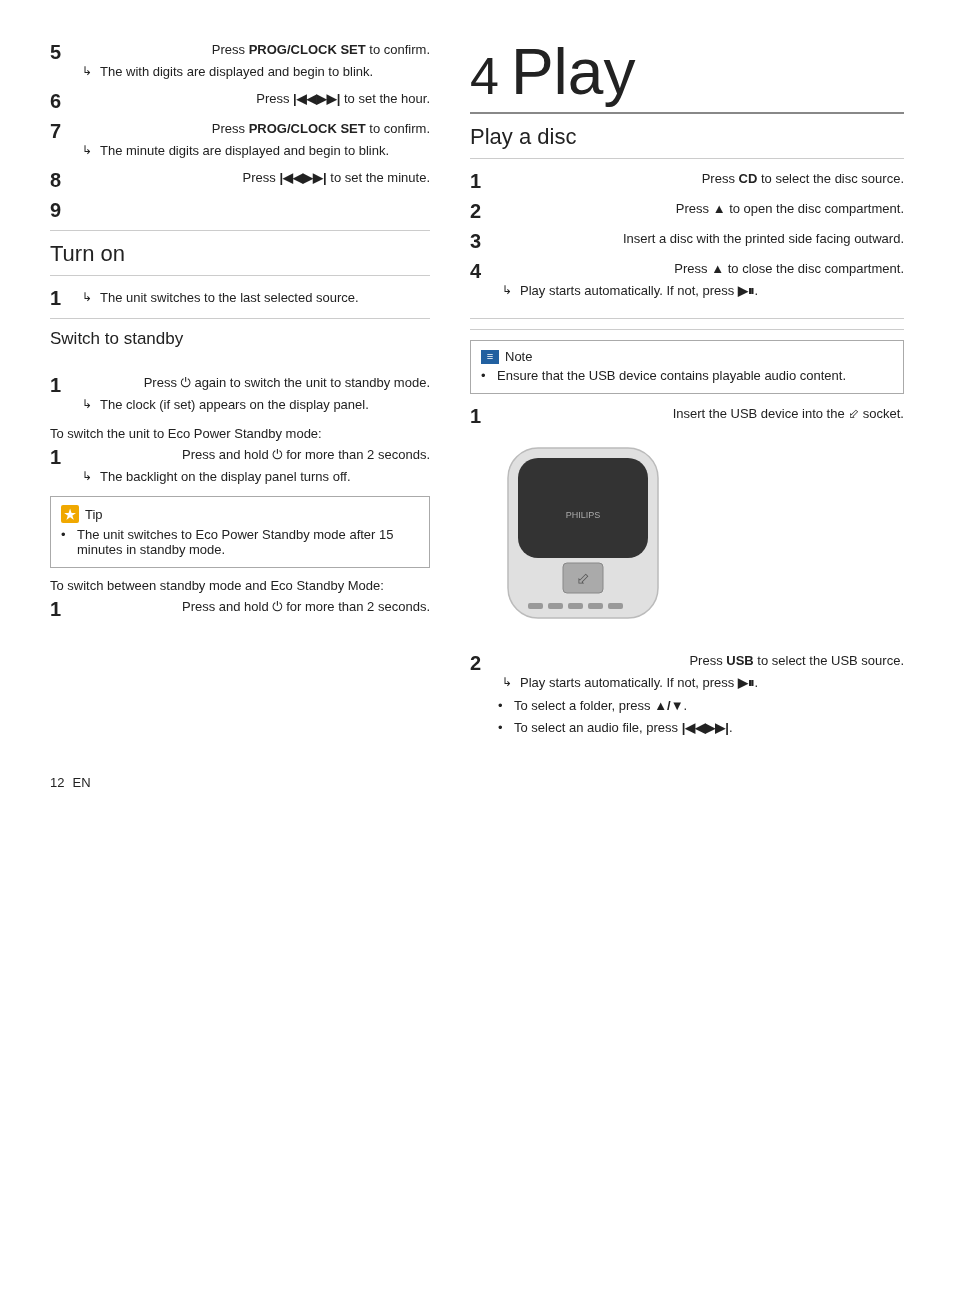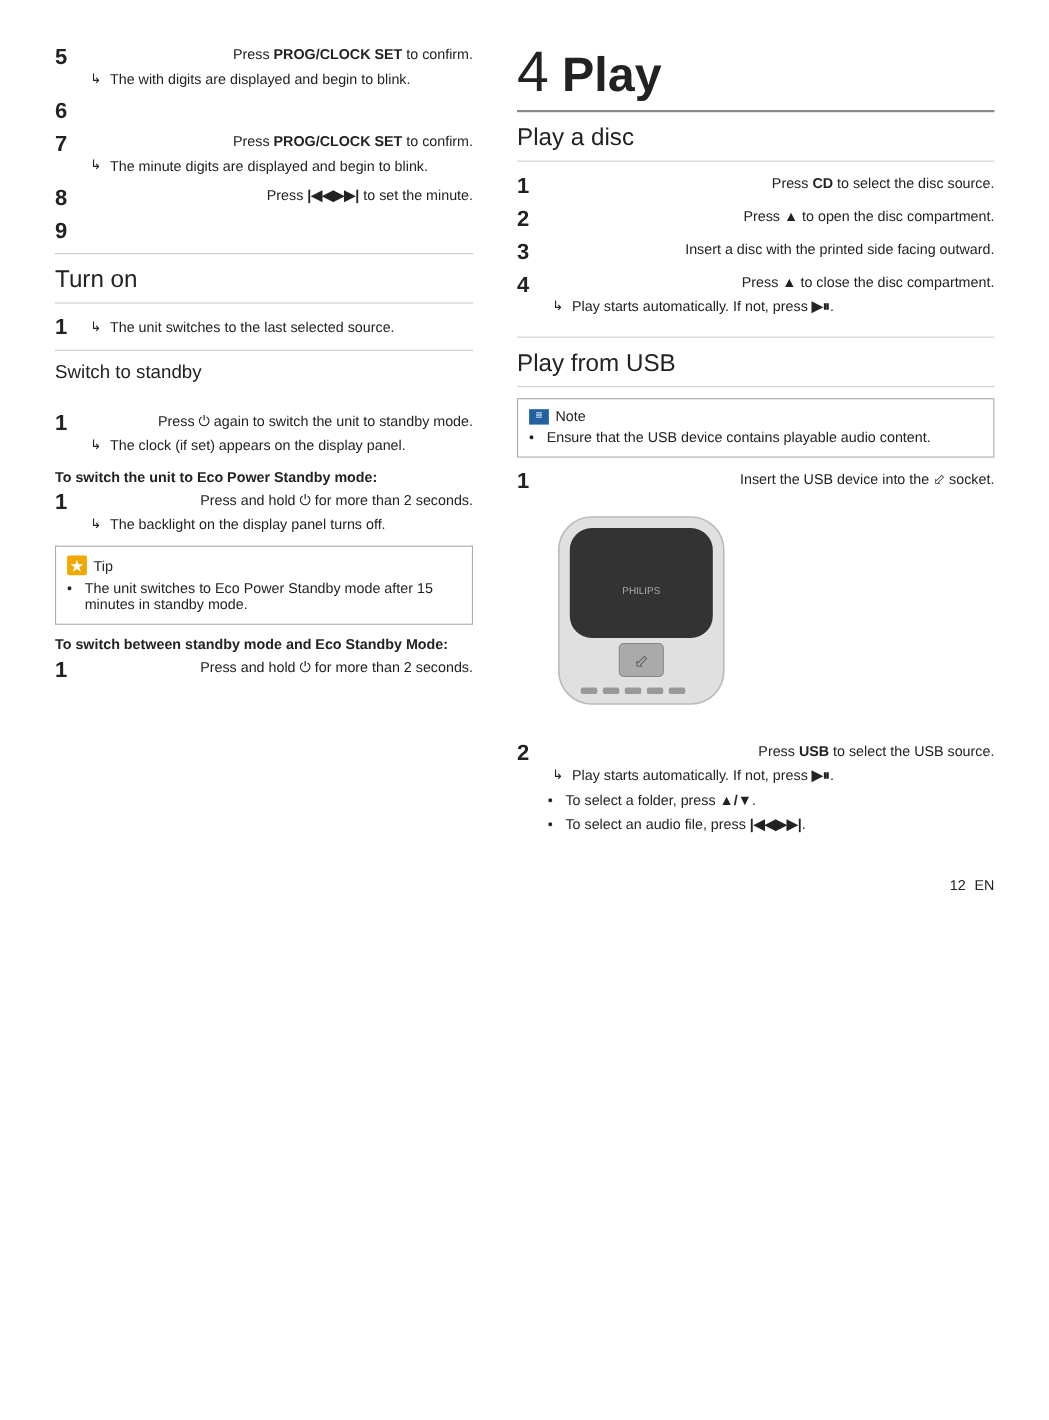--- a/index.html
+++ b/index.html
@@ -146,42 +146,41 @@
       font-weight: bold;
       font-size: 13px;
       width: 18px;
       height: 18px;
       margin-right: 6px;
       border-radius: 2px;
     }
 
     .subheading-bold {
       font-size: 13px;
-      font-weight: bold;
+      font-weight: normal;
       margin: 10px 0 4px 0;
     }
 
     .bullet-item {
       display: flex;
       align-items: flex-start;
       margin-bottom: 2px;
     }
 
     .bullet {
       margin-right: 6px;
       min-width: 10px;
     }
 
     .page-footer {
       margin-top: 30px;
       font-size: 13px;
       display: flex;
       align-items: center;
       gap: 8px;
-      justify-content: flex-end;
     }
   </style>
 </head>
 <body>
 
 <div class="page-layout">
 
   <div class="left-col">
 
     <div>
@@ -192,20 +191,23 @@
           <p>Press <span class="bold">PROG/CLOCK SET</span> to confirm.</p>
           <div class="arrow-item">
             <span class="arrow">↳</span>
             <span>The with digits are displayed and begin to blink.</span>
           </div>
         </div>
       </div>
 
       <div class="step">
         <span class="step-num">6</span>
+        <div class="step-content">
+          <p>Press <span class="bold">|◀◀▶▶|</span> to set the hour.</p>
+        </div>
       </div>
 
       <div class="step">
         <span class="step-num">7</span>
         <div class="step-content">
           <p>Press <span class="bold">PROG/CLOCK SET</span> to confirm.</p>
           <div class="arrow-item">
             <span class="arrow">↳</span>
             <span>The minute digits are displayed and begin to blink.</span>
           </div>
@@ -289,21 +291,21 @@
           <p>Press and hold ⏻ for more than 2 seconds.</p>
         </div>
       </div>
     </div>
   </div>
 
   <div class="right-col">
 
     <div style="display:flex; align-items:baseline; gap:12px; margin-bottom:4px;">
       <span style="font-size:52px; font-weight:normal; line-height:1;">4</span>
-      <span style="font-size:44px; font-weight:bold; line-height:1;">Play</span>
+      <span style="font-size:64px; font-weight:normal; line-height:1;">Play</span>
     </div>
     <hr class="thick">
 
     <div>
       <h2 class="section-title">Play a disc</h2>
       <hr>
 
       <div class="step">
         <span class="step-num">1</span>
         <div class="step-content">
@@ -333,21 +335,20 @@
             <span class="arrow">↳</span>
             <span>Play starts automatically. If not, press <span class="bold">▶⏸</span>.</span>
           </div>
         </div>
       </div>
     </div>
 
     <hr style="margin-top:16px;">
 
     <div>
-      <h2 class="section-title">Play from USB</h2>
       <hr>
 
       <div class="note-box">
         <div class="note-header">
           <span class="note-icon">≡</span>
           <span>Note</span>
         </div>
         <div class="bullet-item">
           <span class="bullet">•</span>
           <span>Ensure that the USB device contains playable audio content.</span>

